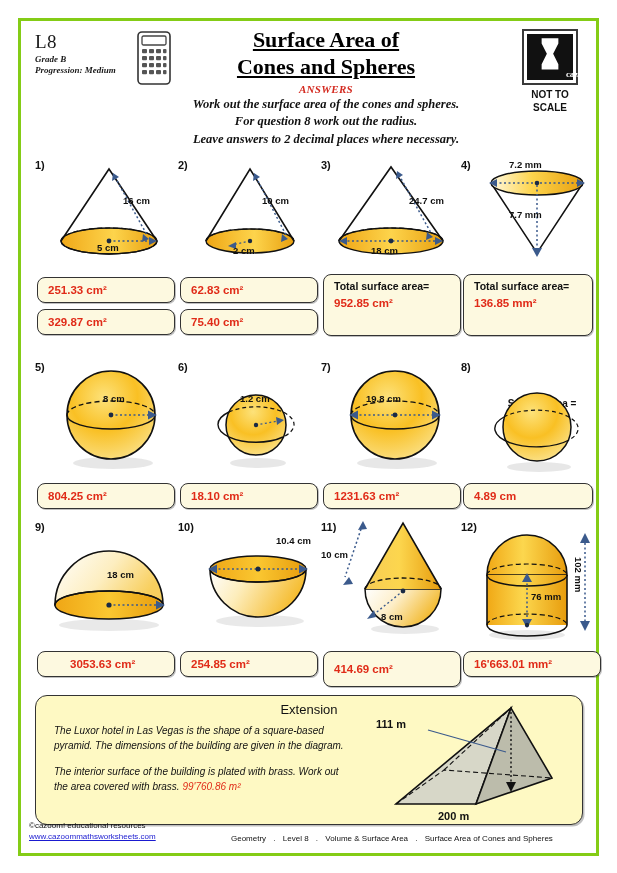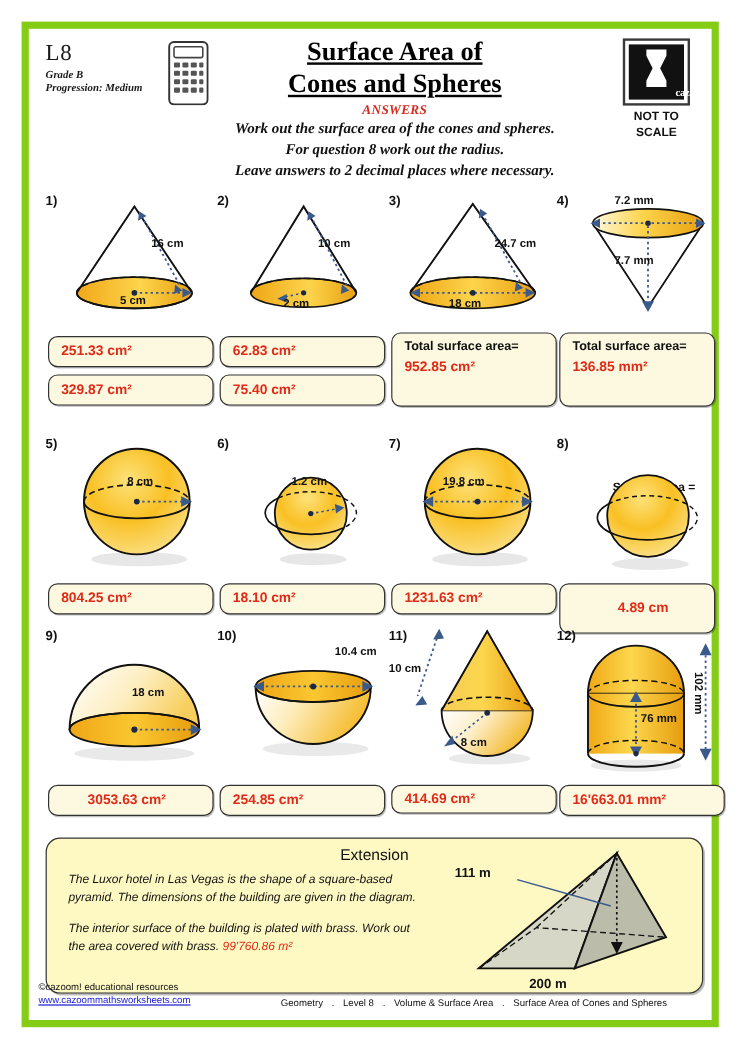--- a/index.html
+++ b/index.html
@@ -6,21 +6,21 @@
   html, body {
     width: 617px; height: 873px;
     background: #ffffff;
     font-family: "Liberation Sans", sans-serif;
     overflow: hidden;
   }
   #sheet {
     position: absolute;
     left: 18px; top: 18px;
     width: 581px; height: 838px;
-    border: 6px solid #84cc16;
+    border: 3px solid #84cc16;
     background: #ffffff;
   }
 
   
   .header { position: relative; height: 132px; }
   .lvl-block { position: absolute; left: 14px; top: 10px; }
   .lvl-code { font-family: "Liberation Serif", serif; font-size: 19px; color: #1a1a1a; letter-spacing: .5px; }
   .lvl-sub { font-family: "Liberation Serif", serif; font-style: italic; font-weight: bold; font-size: 9px; color: #1a1a1a; margin-top: 1px; }
 
   .calc-icon { position: absolute; left: 116px; top: 10px; width: 34px; height: 54px; }
@@ -387,21 +387,21 @@
             <stop offset="0" stop-color="#fde27a"></stop>
               <stop offset="0.45" stop-color="#f9c024"></stop>
               <stop offset="1" stop-color="#fbeaa4"></stop>
           </radialGradient>
         </defs>
         <ellipse cx="48" cy="80" rx="32" ry="5" fill="#cfcfcf" opacity=".5"></ellipse>
         <circle cx="46" cy="40" r="34" fill="url(#s4)" stroke="#111" stroke-width="1.5"></circle>
         <path d="M13 30 A34 15 0 0 0 78 53" fill="none" stroke="#111" stroke-width="1.4"></path>
         <path d="M13 30 A34 15 0 0 1 78 53" fill="none" stroke="#111" stroke-width="1.2" stroke-dasharray="4,3"></path>
       </svg>
-      <div class="ansbox" style="left:2px; top:122px; width:130px; height:42px;justify-content:center;">
+      <div class="ansbox" style="left:2px; top:122px; width:130px; height:26px;">
         <span>4.89 cm</span>
       </div>
     </div>
   </div>
 
   <div class="row" style="position:absolute; left:0; top:500px; width:100%; height:170px;">
 
     <div class="qcell" style="left:14px; width:140px;">
       <div class="qnum">9)</div>
       <svg class="figwrap" style="left:10px; top:22px;" width="130" height="90" viewBox="0 0 130 90">
@@ -490,21 +490,21 @@
         <path d="M20 10 l-5 9 l9 -1 z" fill="#3b5a8c"></path>
         <path d="M0 74 l6 -8 l4 7 z" fill="#3b5a8c"></path>
         <g stroke="#3b5a8c" stroke-width="1.4" stroke-dasharray="2,2.5">
             <line x1="60" y1="80" x2="30" y2="104"></line>
           </g>
         <circle cx="60" cy="80" r="2.4" fill="#1a2a44"></circle>
         <path d="M24 108 l9 -2 l-2 -7 z" fill="#3b5a8c"></path>
       </svg>
       <div class="dim" style="left:0px; top:28px;">10 cm</div>
       <div class="dim" style="left:60px; top:90px;">8 cm</div>
-      <div class="ansbox" style="left:2px; top:130px; width:138px; height:24px;">
+      <div class="ansbox" style="left:2px; top:130px; width:138px; height:36px;">
         <span>414.69 cm²</span>
       </div>
     </div>
 
     <div class="qcell" style="left:440px; width:140px;">
       <div class="qnum">12)</div>
       <svg class="figwrap" style="left:16px; top:8px;" width="120" height="112" viewBox="0 0 120 112">
         <defs>
           <linearGradient id="cy1" x1="0" y1="0" x2="1" y2="0">
             <stop offset="0" stop-color="#f0a815"></stop>

